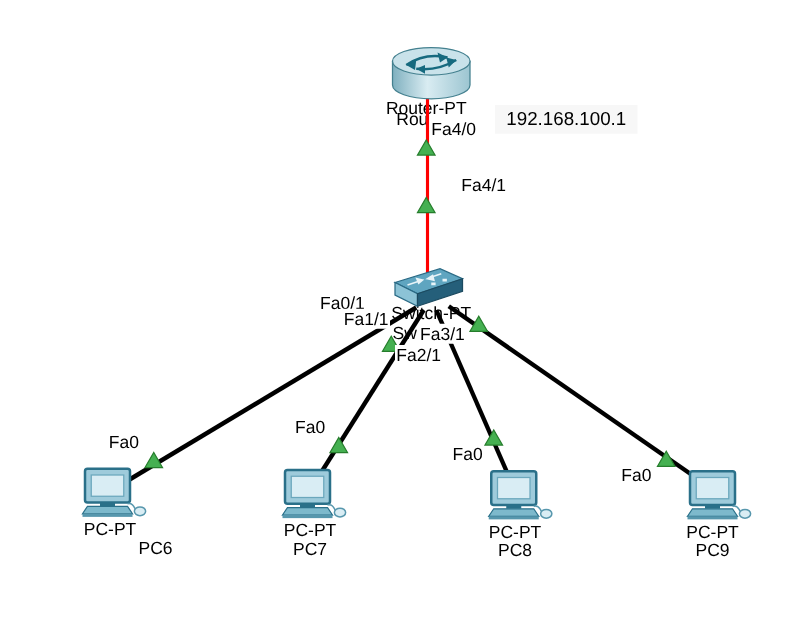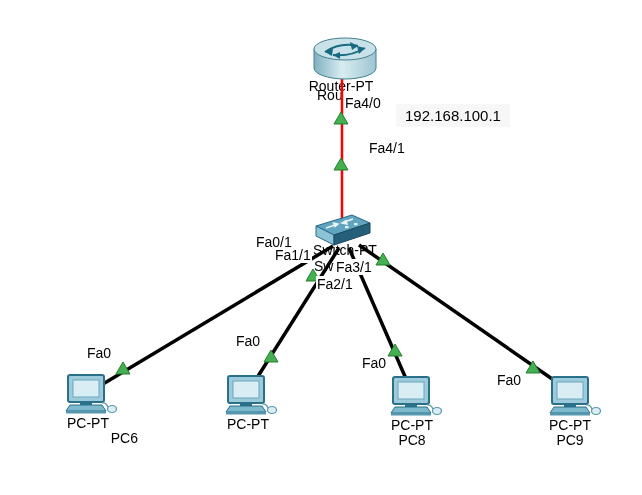--- a/index.html
+++ b/index.html
@@ -12,40 +12,41 @@
     white-space:nowrap;z-index:1;color:#000;
   }
   .dev-label.left{text-align:left;}
   .port-label{
     position:absolute;font-size:14px;line-height:16px;background:#ffffff;
     padding:0 1px;white-space:nowrap;z-index:4;color:#000;
   }
   .annotation{
     position:absolute;left:396px;top:84px;width:114px;height:23px;
     background:#f7f7f7;font-size:15px;line-height:23px;text-align:center;
-    z-index:4;color:#000;white-space:nowrap;margin-top:20px;
+    z-index:4;color:#000;white-space:nowrap;
   }
   svg.links{position:absolute;left:0;top:0;z-index:2;}
   svg.icon{position:absolute;z-index:3;overflow:visible;}
 </style>
 </head>
 <body>
 
 <div id="canvas">
 
   <div class="dev-label" style="left:281px;top:79px;width:120px;">Router-PT</div>
   <div class="dev-label left" style="left:317px;top:88px;width:40px;">Rou</div>
 
   <div class="dev-label" style="left:285px;top:243px;width:120px;">Switch-PT</div>
   <div class="dev-label left" style="left:314px;top:259px;width:40px;">Sw</div>
 
   <div class="dev-label" style="left:38px;top:416px;width:100px;">PC-PT</div>
   <div class="dev-label" style="left:38px;top:431px;width:100px;text-align:right;">PC6</div>
 
   <div class="dev-label" style="left:198px;top:417px;width:100px;">PC-PT</div>
+  <div class="dev-label" style="left:198px;top:432px;width:100px;">PC7</div>
 
   <div class="dev-label" style="left:362px;top:418px;width:100px;">PC-PT</div>
   <div class="dev-label" style="left:362px;top:433px;width:100px;">PC8</div>
 
   <div class="dev-label" style="left:520px;top:418px;width:100px;">PC-PT</div>
   <div class="dev-label" style="left:520px;top:433px;width:100px;">PC9</div>
 
   <svg class="links" width="642" height="495">
 
     <line x1="342" y1="74" x2="342" y2="224" stroke="#ff0000" stroke-width="2.5"></line>

